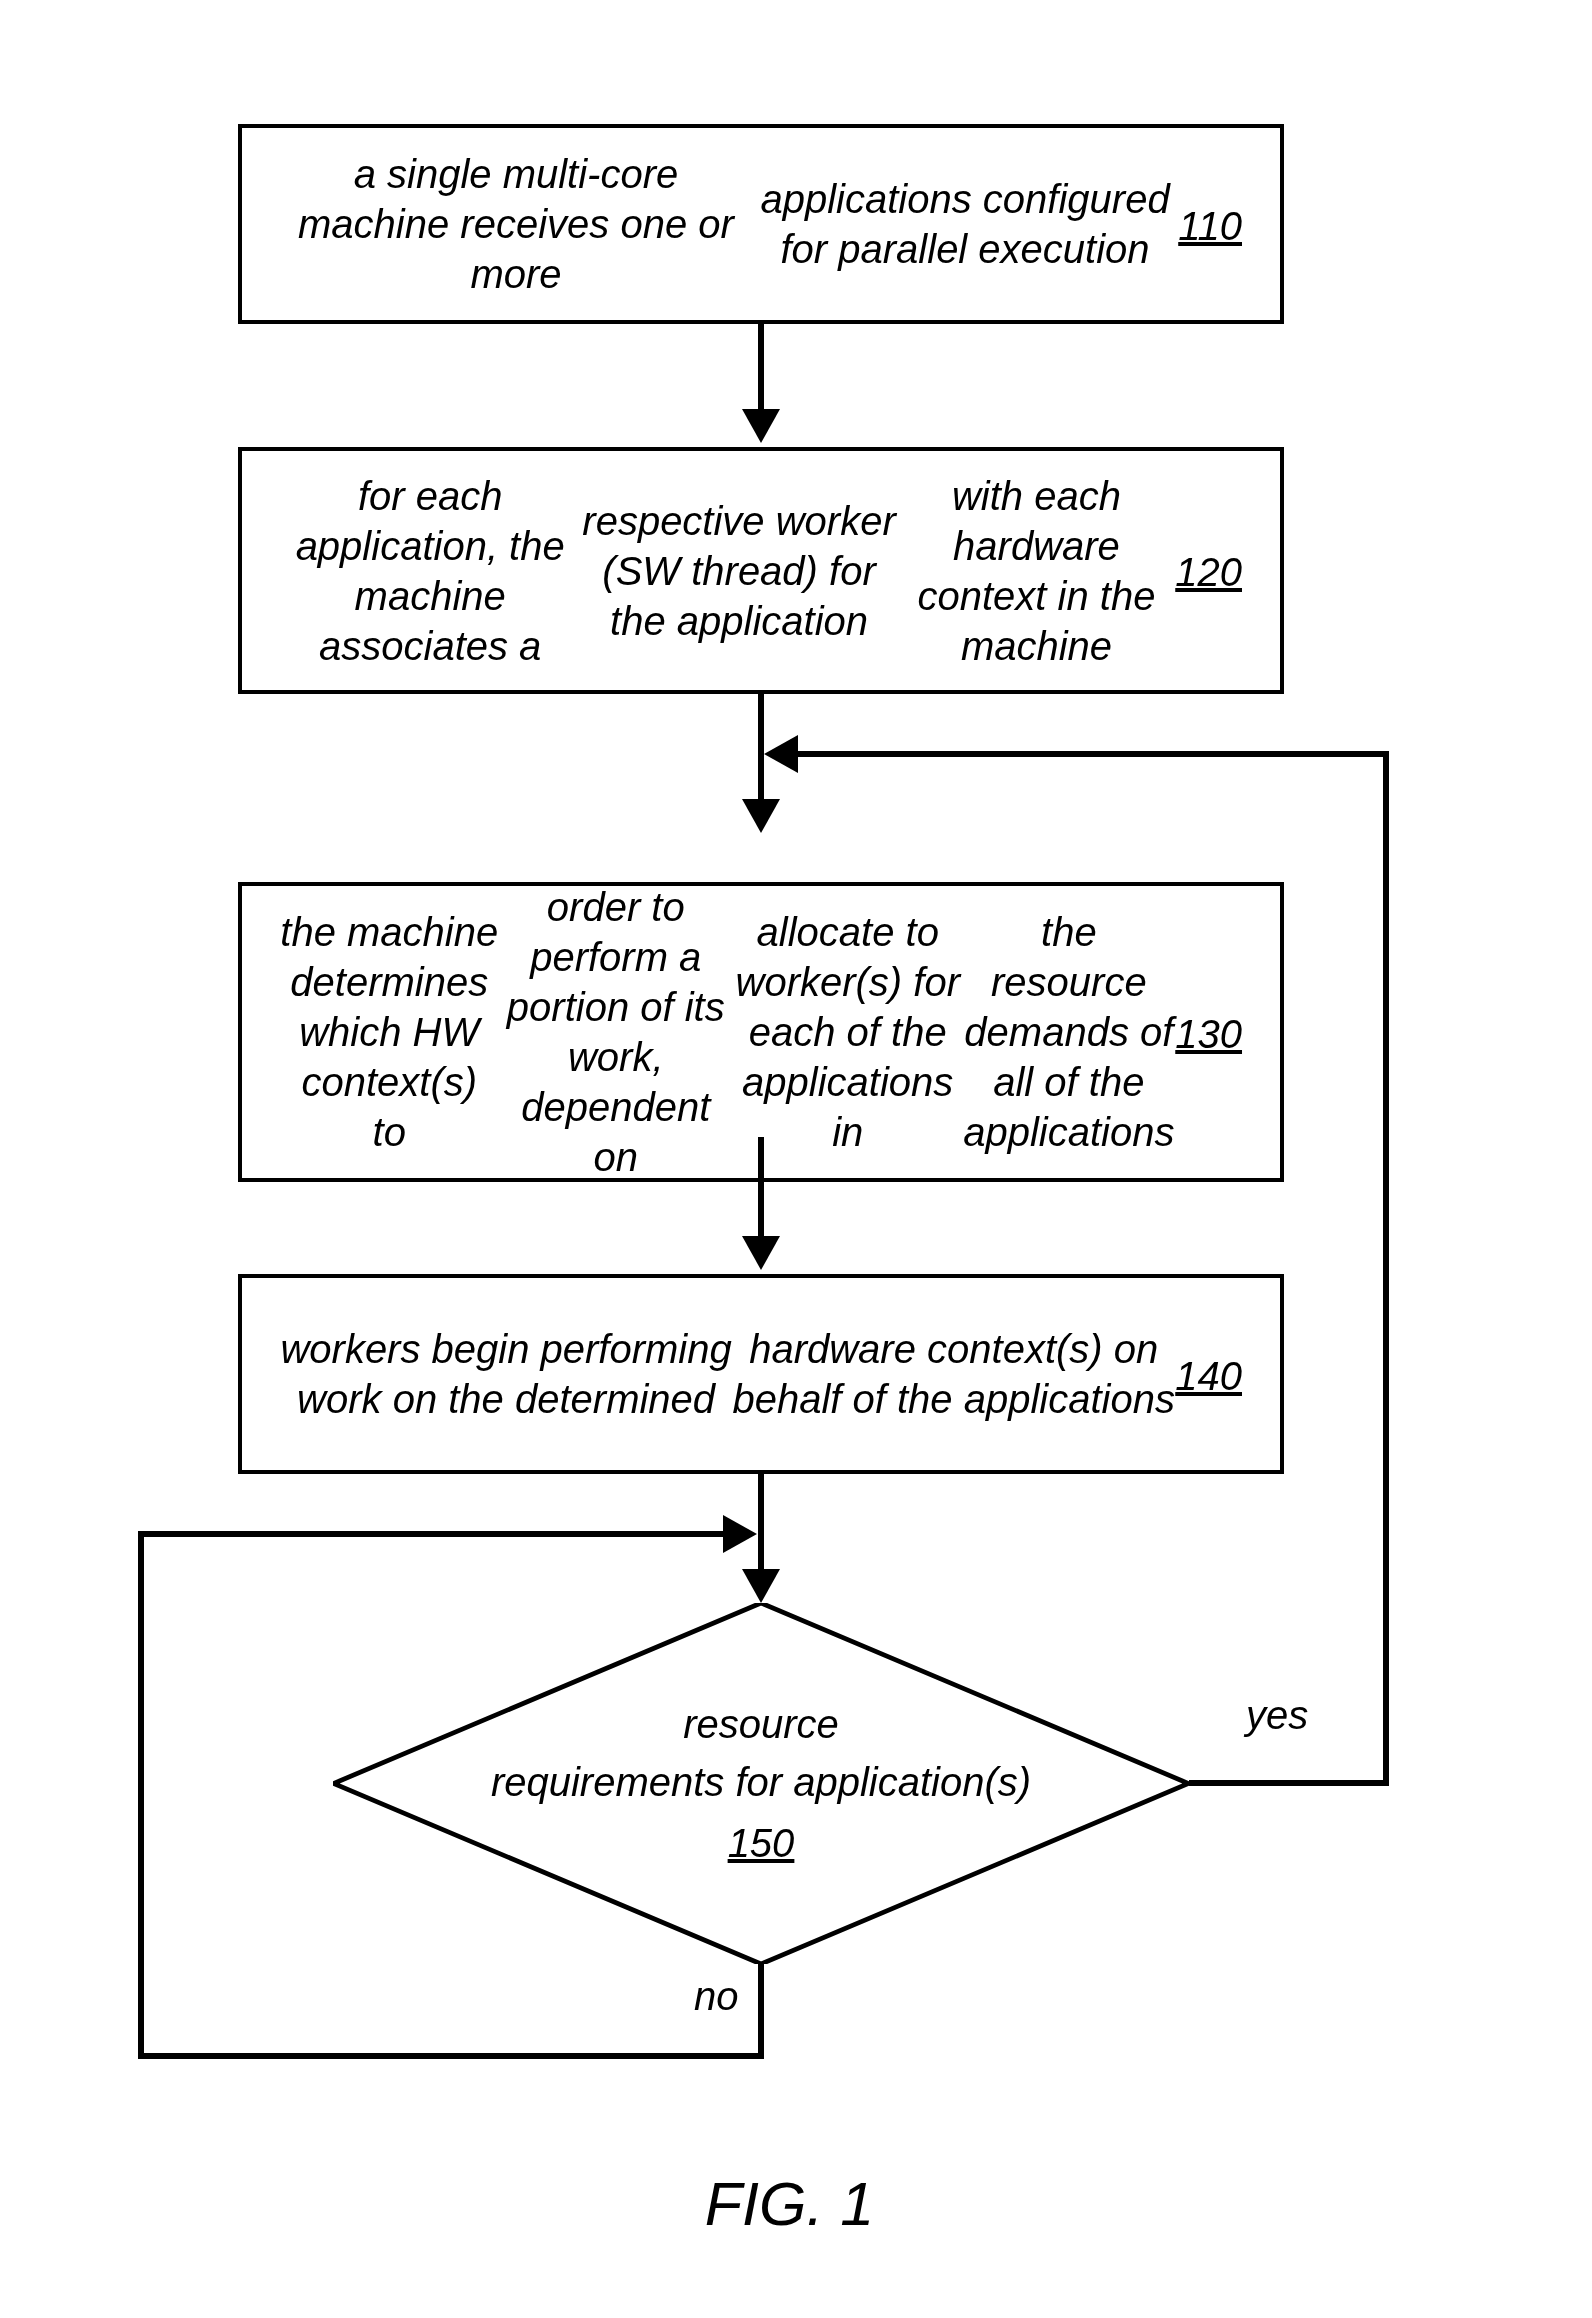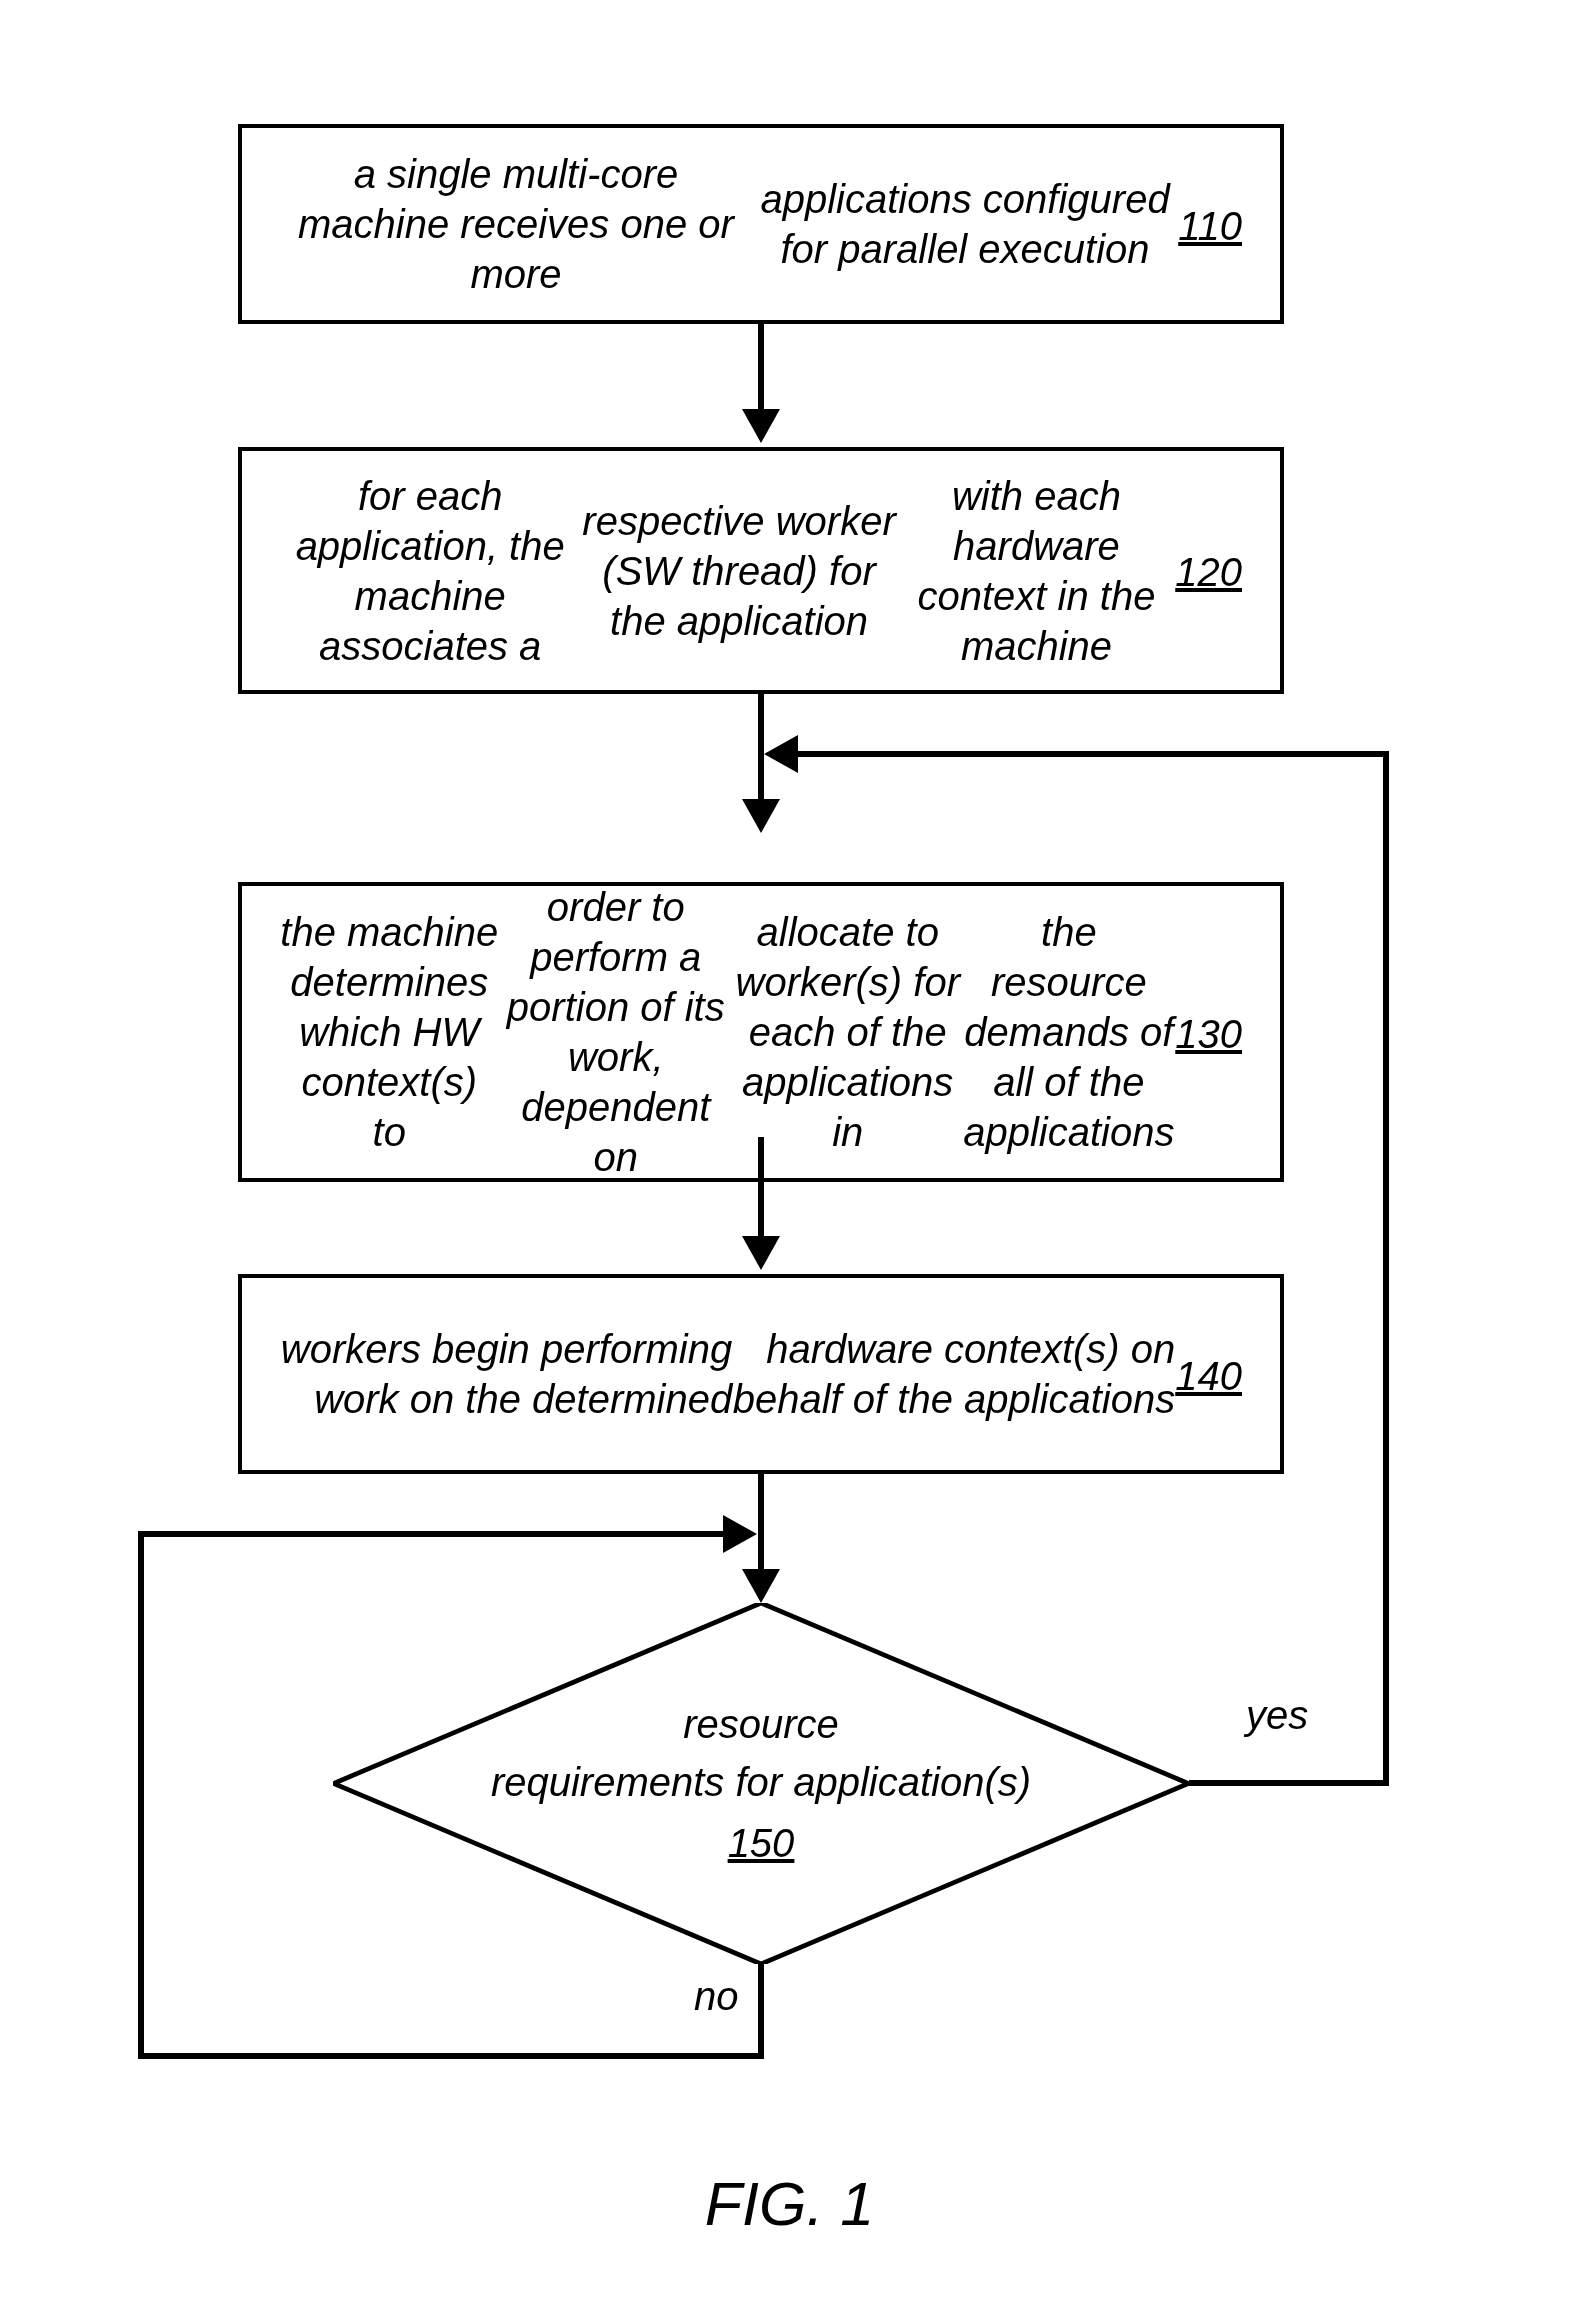--- a/index.html
+++ b/index.html
@@ -112,21 +112,21 @@
     <div>the machine determines which HW context(s) to</div>
     <div>order to perform a portion of its work, dependent on</div>
     <div>allocate to worker(s) for each of the applications in</div>
     <div>the resource demands of all of the applications</div>
     <div class="ref">130</div>
   </div>
 
   <div class="arrow-line" style="left:758px; top:1137px; width:5.7px; height:107px;"></div>
   <div class="arrow-head" style="left:742px; top:1236px;"></div>
 
-  <div class="flow-box" style="left:238px; top:1274px; width:1046px; height:200px;text-align:right;">
+  <div class="flow-box" style="left:238px; top:1274px; width:1046px; height:200px;">
     <div>workers begin performing work on the determined</div>
     <div>hardware context(s) on behalf of the applications</div>
     <div class="ref">140</div>
   </div>
 
   <div class="arrow-line" style="left:758px; top:1474px; width:5.7px; height:103px;"></div>
   <div class="arrow-head" style="left:742px; top:1569px;"></div>
 
   <div class="diamond" style="left:333px; top:1603px;">
     <svg width="856" height="361" viewBox="0 0 900 380">

